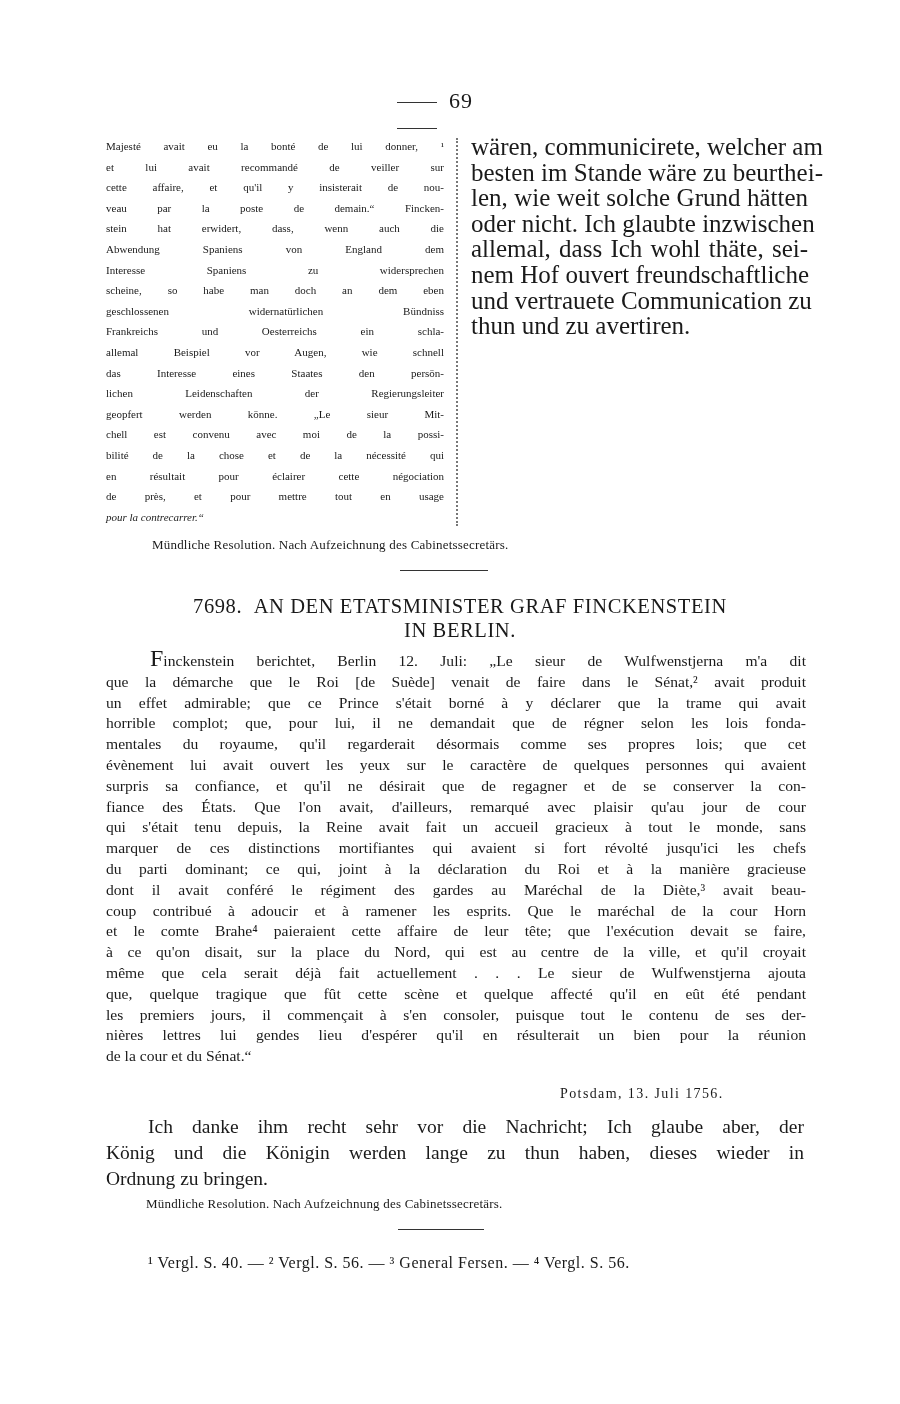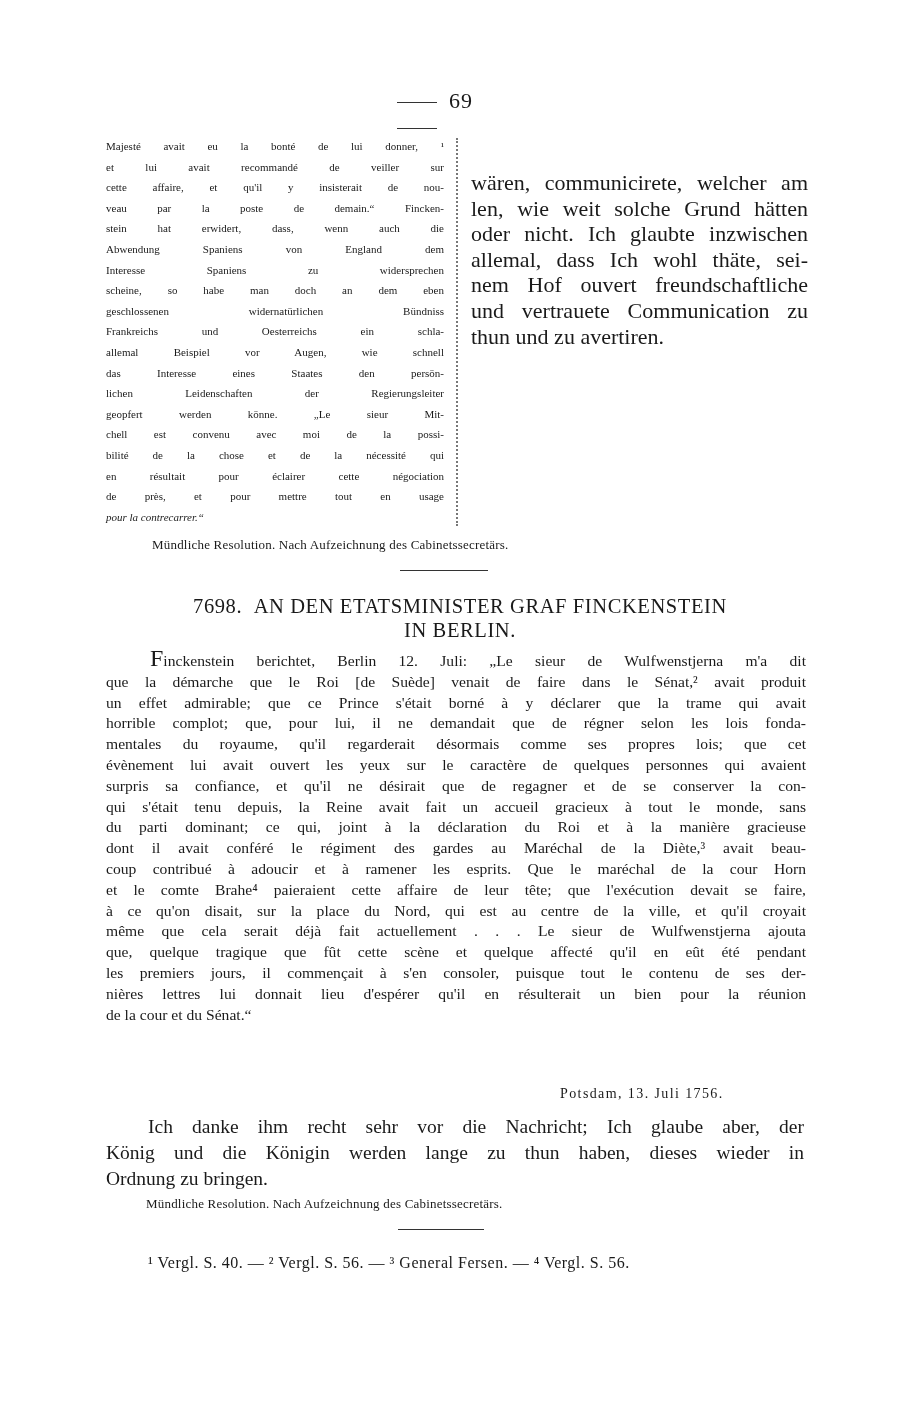--- a/index.html
+++ b/index.html
@@ -5,21 +5,21 @@
   html, body { margin:0; padding:0; background:#ffffff; }
   body { width:900px; height:1404px; position:relative; overflow:hidden; color:#1a1a1a;
          font-family:"Liberation Serif","DejaVu Serif",serif; }
   .abs { position:absolute; }
   .pagenum { top:88px; left:385px; width:145px; text-align:left; font-size:22px; letter-spacing:1px; }
   .pagenum .dash { display:inline-block; width:40px; border-top:1px solid #333; vertical-align:middle; margin:0 12px; }
   .col-left { left:106px; top:136px; width:338px; font-size:11px; line-height:20.6px; text-align:justify; }
   .col-left div { text-align:justify; text-align-last:justify; white-space:nowrap; }
   .col-left div.last { text-align-last:left; }
   .divider-dotted { left:456px; top:138px; height:388px; border-left:2px dotted #777; }
-  .col-right { left:471px; top:134px; width:337px; font-size:22px; line-height:25.6px;margin-top:36px; }
+  .col-right { left:471px; top:134px; width:337px; font-size:25px; line-height:25.6px; }
   .col-right div { text-align:justify; text-align-last:justify; white-space:nowrap; }
   .col-right div.last { text-align-last:left; }
   .source { font-family:"Liberation Serif",serif; font-size:13px; letter-spacing:0.2px; }
   .source1 { left:152px; top:537px; }
   .rule { border-top:1.5px solid #333; }
   .rule1 { left:400px; top:570px; width:88px; }
   .heading { left:140px; top:594px; width:640px; text-align:center; font-size:20.5px; line-height:24px; letter-spacing:0.6px; }
   .report { left:106px; top:648px; width:700px; font-size:15.6px; line-height:20.8px; }
   .report div { text-align:justify; text-align-last:justify; white-space:nowrap; }
   .report div.last { text-align-last:left; }
@@ -60,20 +60,21 @@
   <div>bilité de la chose et de la nécessité qui</div>
   <div>en résultait pour éclairer cette négociation</div>
   <div>de près, et pour mettre tout en usage</div>
   <div class="last" style="font-style:italic;">pour la contrecarrer.“</div>
 </div>
 
 <div class="abs divider-dotted"></div>
 
 <div class="abs col-right">
   <div>wären, communicirete, welcher am</div>
+  <div>besten im Stande wäre zu beurthei-</div>
   <div>len, wie weit solche Grund hätten</div>
   <div>oder nicht. Ich glaubte inzwischen</div>
   <div>allemal, dass Ich wohl thäte, sei-</div>
   <div>nem Hof ouvert freundschaftliche</div>
   <div>und vertrauete Communication zu</div>
   <div class="last">thun und zu avertiren.</div>
 </div>
 
 <div class="abs source source1">Mündliche Resolution. Nach Aufzeichnung des Cabinetssecretärs.</div>
 
@@ -85,30 +86,32 @@
 </div>
 
 <div class="abs report">
   <div class="indent" style="text-align-last:justify;"><span class="dropcap">F</span><span>inckenstein berichtet, Berlin 12. Juli: „Le sieur de Wulfwenstjerna m'a dit</span></div>
   <div>que la démarche que le Roi [de Suède] venait de faire dans le Sénat,² avait produit</div>
   <div>un effet admirable; que ce Prince s'était borné à y déclarer que la trame qui avait</div>
   <div>horrible complot; que, pour lui, il ne demandait que de régner selon les lois fonda-</div>
   <div>mentales du royaume, qu'il regarderait désormais comme ses propres lois; que cet</div>
   <div>évènement lui avait ouvert les yeux sur le caractère de quelques personnes qui avaient</div>
   <div>surpris sa confiance, et qu'il ne désirait que de regagner et de se conserver la con-</div>
+  <div>fiance des États. Que l'on avait, d'ailleurs, remarqué avec plaisir qu'au jour de cour</div>
   <div>qui s'était tenu depuis, la Reine avait fait un accueil gracieux à tout le monde, sans</div>
+  <div>marquer de ces distinctions mortifiantes qui avaient si fort révolté jusqu'ici les chefs</div>
   <div>du parti dominant; ce qui, joint à la déclaration du Roi et à la manière gracieuse</div>
   <div>dont il avait conféré le régiment des gardes au Maréchal de la Diète,³ avait beau-</div>
   <div>coup contribué à adoucir et à ramener les esprits. Que le maréchal de la cour Horn</div>
   <div>et le comte Brahe⁴ paieraient cette affaire de leur tête; que l'exécution devait se faire,</div>
   <div>à ce qu'on disait, sur la place du Nord, qui est au centre de la ville, et qu'il croyait</div>
   <div>même que cela serait déjà fait actuellement . . . Le sieur de Wulfwenstjerna ajouta</div>
   <div>que, quelque tragique que fût cette scène et quelque affecté qu'il en eût été pendant</div>
   <div>les premiers jours, il commençait à s'en consoler, puisque tout le contenu de ses der-</div>
-  <div>nières lettres lui donnait lieu d'espérer qu'il en résulterait un bien pour la réunion</div>
+  <div>nières lettres lui gendes lieu d'espérer qu'il en résulterait un bien pour la réunion</div>
   <div class="last">de la cour et du Sénat.“</div>
 </div>
 
 <div class="abs dateline">Potsdam, 13. Juli 1756.</div>
 
 <div class="abs reply">
   <div class="first">Ich danke ihm recht sehr vor die Nachricht; Ich glaube aber, der</div>
   <div>König und die Königin werden lange zu thun haben, dieses wieder in</div>
   <div class="last">Ordnung zu bringen.</div>
 </div>

